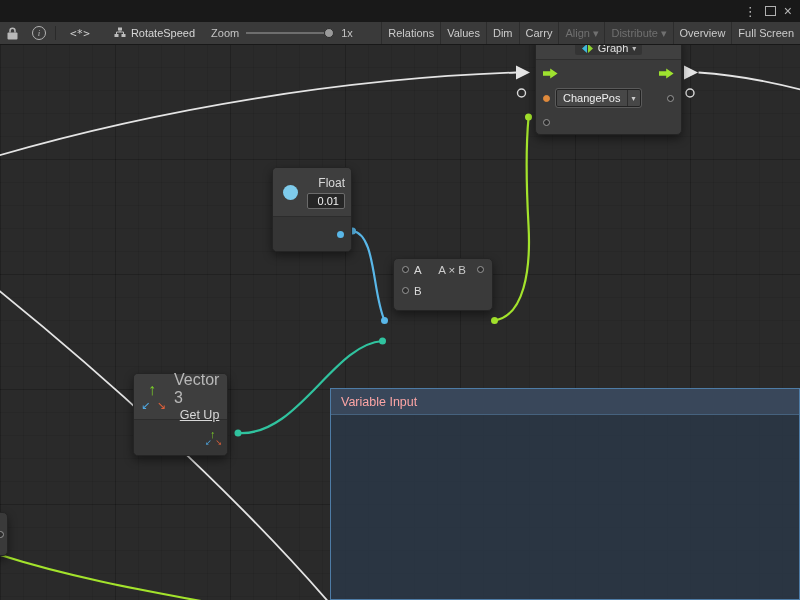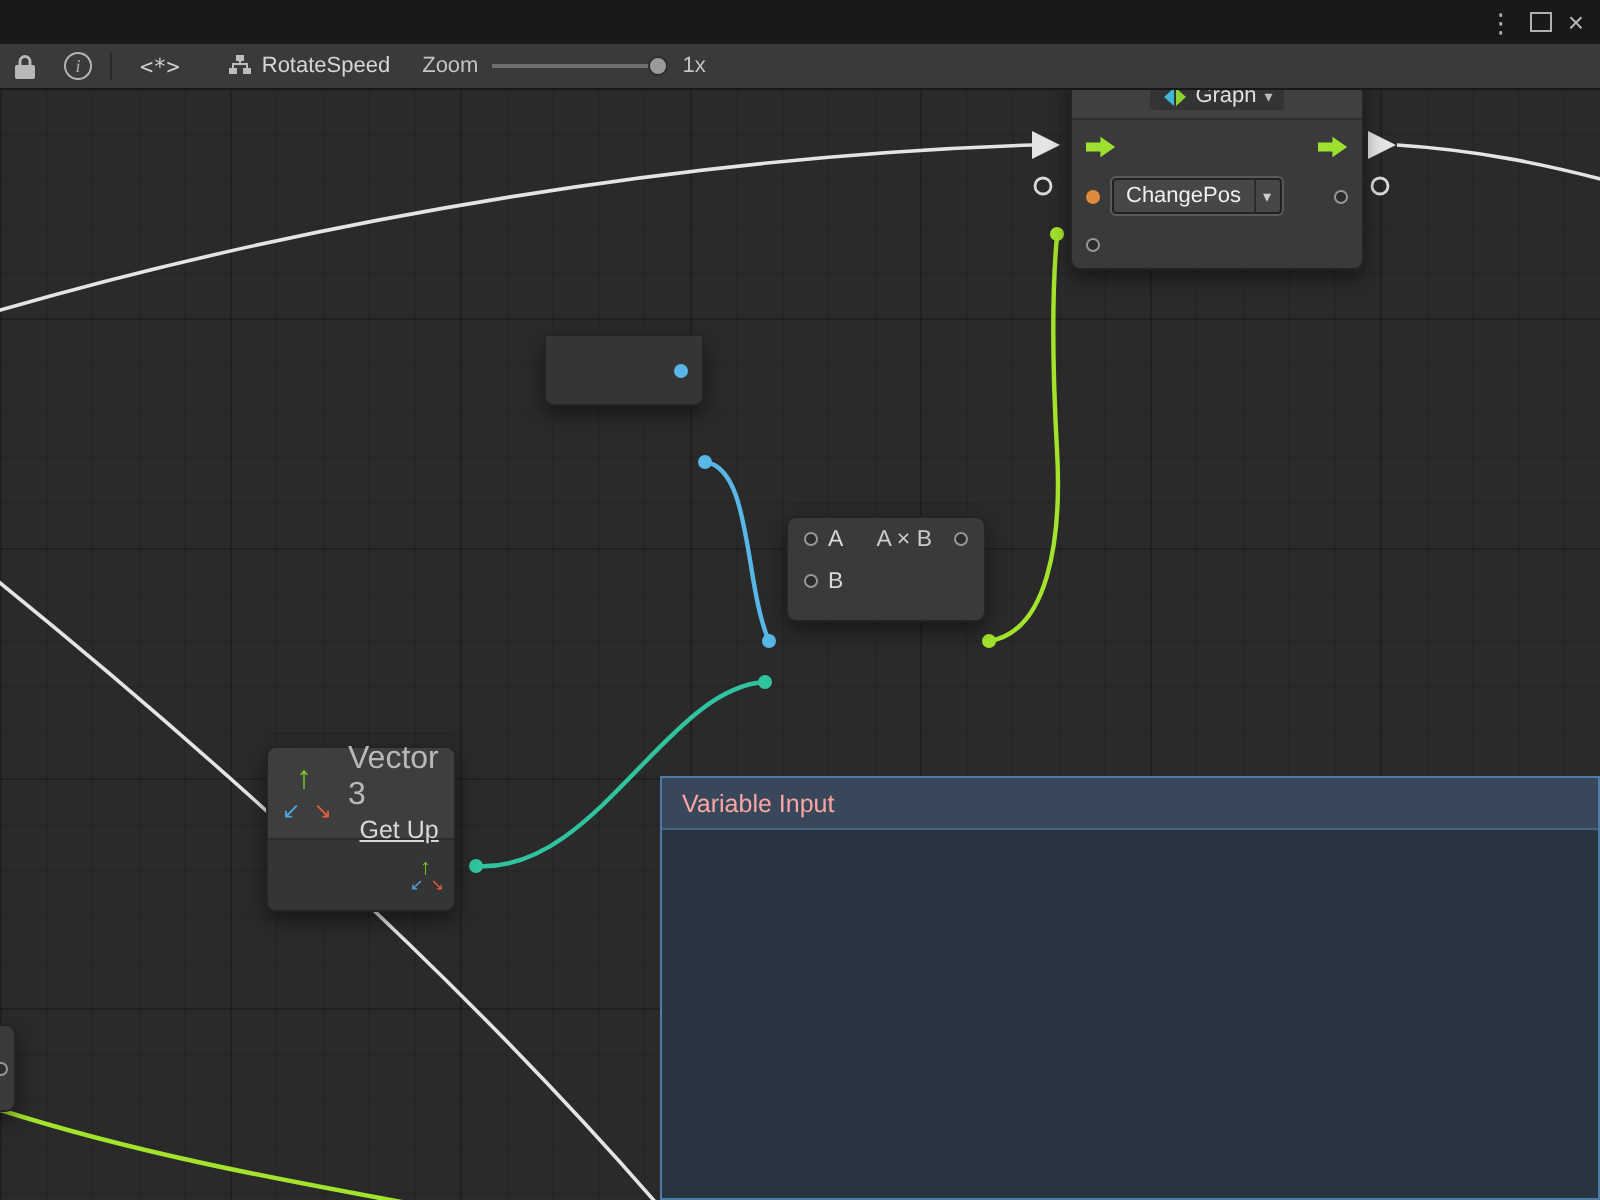--- a/index.html
+++ b/index.html
@@ -183,20 +183,29 @@
       <span class="dd-caret">▾</span>
     </div>
     <span class="pdot" style="margin-left:auto;"></span>
   </div>
   <div class="row last-row">
     <span class="pdot"></span>
   </div>
 </div>
 
 <div class="node" style="left:272px;top:167px;width:80px;">
+  <div class="f-header">
+    <span class="float-dot-icon"></span>
+    <div class="f-col">
+      <span class="f-label">Float</span>
+      <div class="f-value">
+        <span>0.01</span>
+      </div>
+    </div>
+  </div>
   <div class="f-body">
     <span class="out-dot blue"></span>
   </div>
 </div>
 
 <div class="node" style="left:393px;top:258px;width:100px;">
   <div class="m-row">
     <span class="pdot"></span>
     <span>A</span>
     <span class="m-result">A × B</span>
@@ -266,13 +275,23 @@
     <span>RotateSpeed</span>
   </div>
   <div class="tb-zoom">
     <span class="zoom-label">Zoom</span>
     <div class="zoom-slider">
       <div class="zoom-track"></div>
       <div class="zoom-thumb"></div>
     </div>
     <span class="zoom-value">1x</span>
   </div>
+  <div class="tb-buttons">
+    <div class="tbtn">Relations</div>
+    <div class="tbtn">Values</div>
+    <div class="tbtn">Dim</div>
+    <div class="tbtn">Carry</div>
+    <div class="tbtn disabled">Align ▾</div>
+    <div class="tbtn disabled">Distribute ▾</div>
+    <div class="tbtn">Overview</div>
+    <div class="tbtn">Full Screen</div>
+  </div>
 </div>
 
 </body></html>

